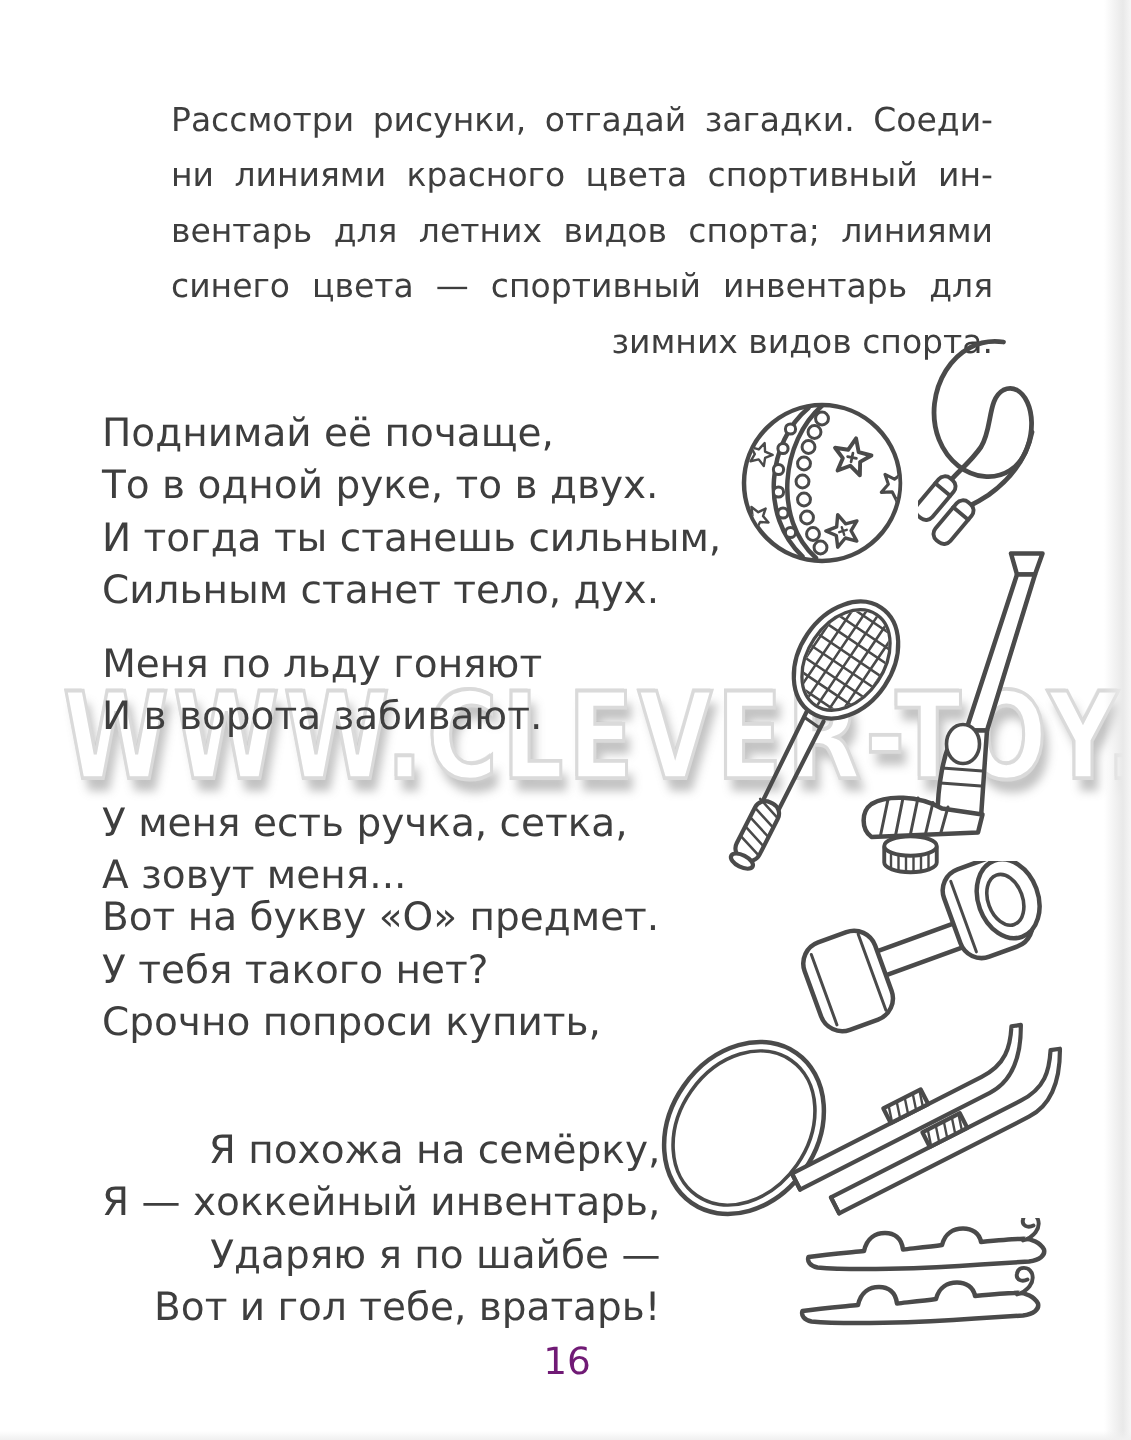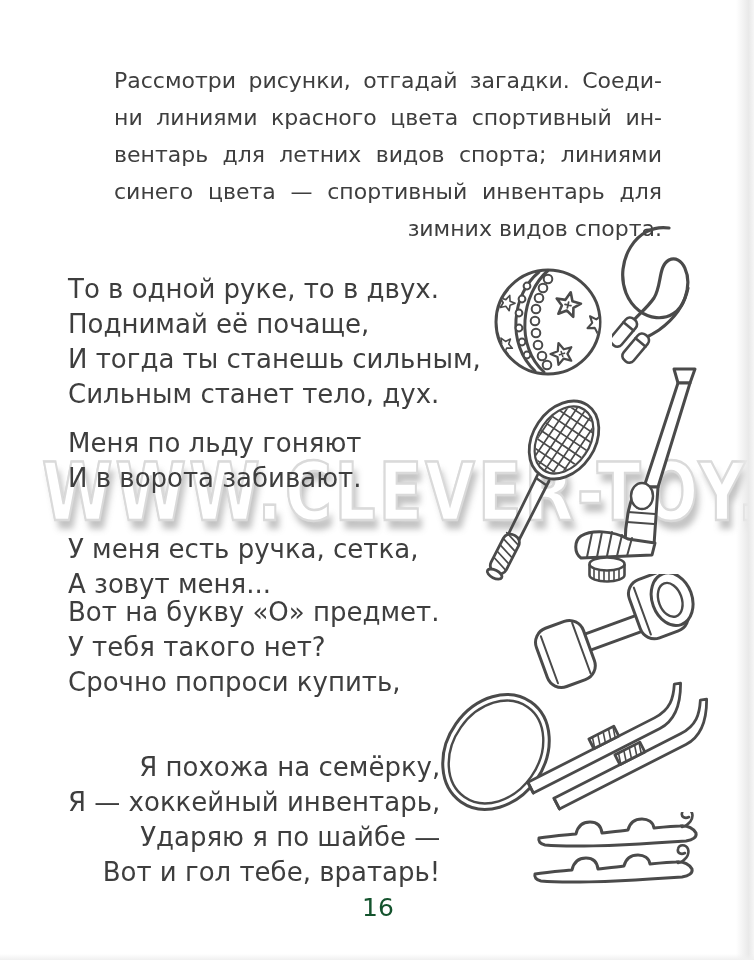--- a/index.html
+++ b/index.html
@@ -27,21 +27,21 @@
   .art{position:absolute;z-index:2;}
   #art-ball{left:490px;top:266px;}
   #art-rope{left:612px;top:220px;}
   #art-racket{left:478px;top:396px;}
   #art-hockey{left:568px;top:363px;}
   #art-dumbbell{left:528px;top:574px;}
   #art-hoop{left:436px;top:686px;}
   #art-skis{left:526px;top:672px;}
   #art-skates{left:530px;top:812px;}
   .page-number{position:absolute;left:8px;top:893px;width:740px;text-align:center;
-    font-size:25px;color:#14532d;z-index:2;}
+    font-size:25px;color:#701a75;z-index:2;}
   .scan-edge-right{position:absolute;right:0;top:0;width:18px;height:100%;z-index:3;
     background:linear-gradient(to right,rgba(255,255,255,0),#e9e9e9 70%,#f6f6f6);}
   .scan-edge-bottom{position:absolute;left:0;bottom:0;width:100%;height:6px;z-index:3;
     background:linear-gradient(to bottom,rgba(255,255,255,0),#f0f0f0);}
   svg{display:block;}
 </style>
 </head>
 <body>
 
 <div class="page">
@@ -51,22 +51,22 @@
   <div class="textlayer">
     <div class="instruction">
       <div class="jline">Рассмотри рисунки, отгадай загадки. Соеди-</div>
       <div class="jline">ни линиями красного цвета спортивный ин-</div>
       <div class="jline">вентарь для летних видов спорта; линиями</div>
       <div class="jline">синего цвета — спортивный инвентарь для</div>
       <div class="lastline">зимних видов спорта.</div>
     </div>
 
     <div class="riddle" id="riddle-1">
+      <div>Поднимай её почаще,</div>
       <div>То в одной руке, то в двух.</div>
-      <div>Поднимай её почаще,</div>
       <div>И тогда ты станешь сильным,</div>
       <div>Сильным станет тело, дух.</div>
     </div>
 
     <div class="riddle" id="riddle-2">
       <div>Меня по льду гоняют</div>
       <div>И в ворота забивают.</div>
     </div>
 
     <div class="riddle" id="riddle-3">

